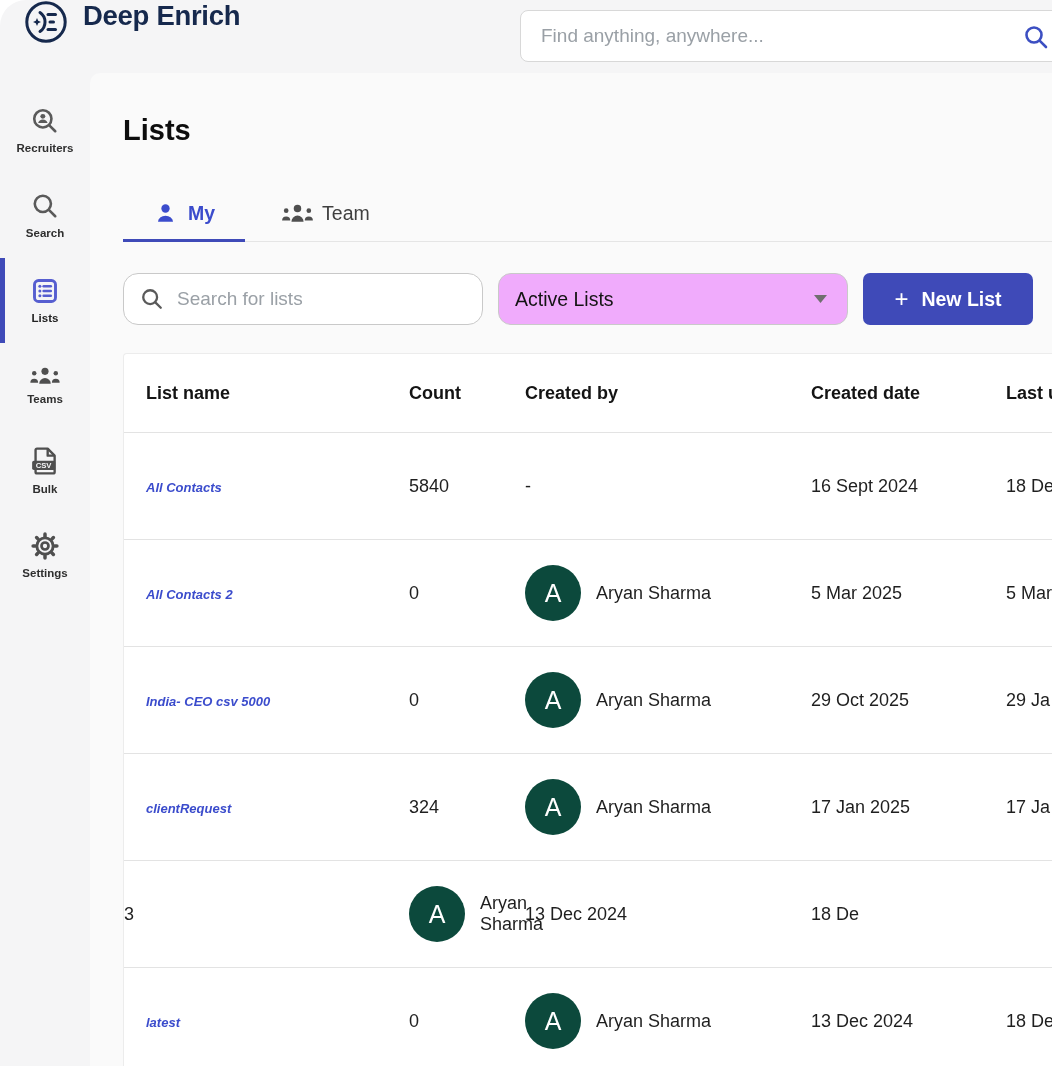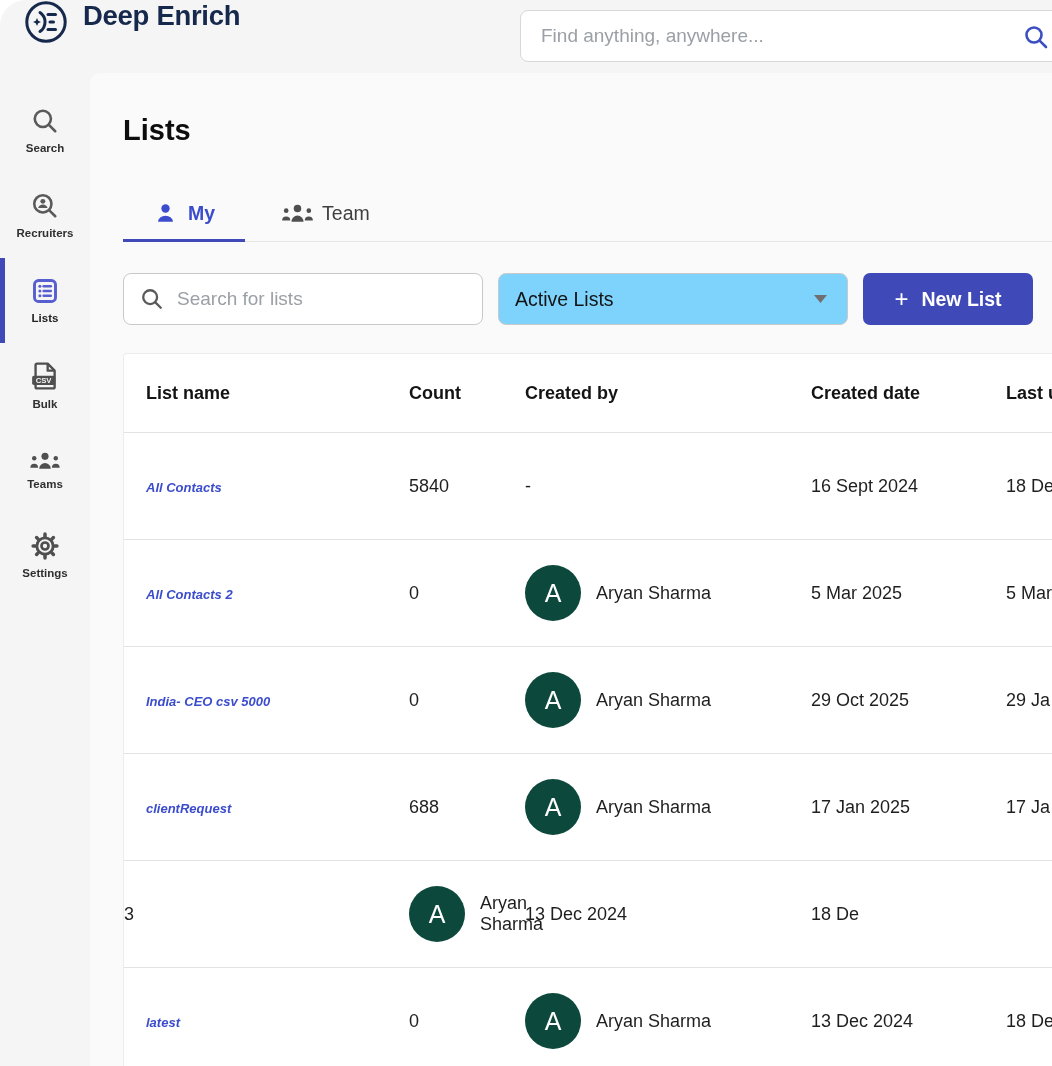--- a/index.html
+++ b/index.html
@@ -37,26 +37,26 @@
   .tabs { display:flex; margin-top:44px; border-bottom:1px solid #e5e5e5; }
   .tab { position:relative; display:flex; align-items:center; gap:10px;
     padding:10px 30px 15px; font-size:19.5px; color:#3f3f3f; cursor:pointer; }
   .tab.active { color:#3b4ccc; font-weight:600;text-align:right; }
   .tab.active::after { content:''; position:absolute; left:0; right:0; bottom:-1px;
     height:3px; background:#3f4ab8; }
   .tab.team { padding:10px 24px 15px; gap:8px; margin-left:12px; }
 
   .controls { display:flex; margin-top:31px; gap:15px; align-items:center; }
   .search-lists { width:360px; height:52px; background:#fff; border:1px solid #c9c9c9;
-    border-radius:8px; display:flex; align-items:center; padding:0 16px; gap:13px; }
+    border-radius:15px; display:flex; align-items:center; padding:0 16px; gap:13px; }
   .search-lists input { flex:1; border:none; outline:none; background:transparent;
     font-size:19px; color:#333; font-family:inherit; min-width:0; }
   .search-lists input::placeholder { color:#9aa0a6; }
-  .filter { width:350px; height:52px; background:#7dd3fc; border:1px solid #c9c9c9;
-    border-radius:8px; display:flex; align-items:center; justify-content:space-between;
+  .filter { width:350px; height:52px; background:#f0abfc; border:1px solid #c9c9c9;
+    border-radius:13px; display:flex; align-items:center; justify-content:space-between;
     padding:0 20px 0 16px; font-size:19.5px; color:#141414; cursor:pointer; }
   .new-list { width:170px; height:52px; background:#3f4ab8; border:none; border-radius:7px;
     color:#fff; display:flex; align-items:center; justify-content:center; gap:13px;
     font-size:19.5px; font-weight:700; cursor:pointer; font-family:inherit; }
   .new-list .plus { font-size:24px; font-weight:400; line-height:1; }
 
   
   .table { margin-top:28px; width:1140px; background:#fff;
     border:1px solid #ececec; border-bottom:none; border-radius:4px 4px 0 0; }
   .tr { display:grid; grid-template-columns:285px 116px 286px 195px 258px; align-items:center; }
@@ -97,79 +97,79 @@
         </svg>
       </span>
     </div>
   </div>
 
   <div class="sidebar">
 
     <div class="side-item">
       <span>
         <svg width="28" height="28" viewBox="0 0 26 26">
-          <circle cx="11" cy="11" r="7.5" fill="none" stroke="#5a5a5a" stroke-width="2.4"></circle>
-          <line x1="16.6" y1="16.6" x2="22.5" y2="22.5" stroke="#5a5a5a" stroke-width="2.4" stroke-linecap="round"></line>
-        </svg>
-      </span>
-      <span class="lbl">Search</span>
-    </div>
-
-    <div class="side-item">
-      <span>
-        <svg width="28" height="28" viewBox="0 0 26 26">
           <circle cx="11" cy="11" r="8" fill="none" stroke="#5a5a5a" stroke-width="2.4"></circle>
           <circle cx="11" cy="8.7" r="2.3" fill="#5a5a5a"></circle>
           <path d="M6.6 14.8 a4.6 4.6 0 0 1 8.8 0 z" fill="#5a5a5a"></path>
           <line x1="17" y1="17" x2="22.5" y2="22.5" stroke="#5a5a5a" stroke-width="2.4" stroke-linecap="round"></line>
         </svg>
       </span>
       <span class="lbl">Recruiters</span>
+    </div>
+
+    <div class="side-item">
+      <span>
+        <svg width="28" height="28" viewBox="0 0 26 26">
+          <circle cx="11" cy="11" r="7.5" fill="none" stroke="#5a5a5a" stroke-width="2.4"></circle>
+          <line x1="16.6" y1="16.6" x2="22.5" y2="22.5" stroke="#5a5a5a" stroke-width="2.4" stroke-linecap="round"></line>
+        </svg>
+      </span>
+      <span class="lbl">Search</span>
     </div>
 
     <div class="side-item active">
       <span class="active-bar"></span>
       <span>
         <svg width="28" height="28" viewBox="0 0 24 24">
           <rect x="3" y="3" width="18" height="18" rx="3.5" fill="none" stroke="#565ed0" stroke-width="2.5"></rect>
           <circle cx="7.6" cy="8" r="1.3" fill="#565ed0"></circle>
           <circle cx="7.6" cy="12" r="1.3" fill="#565ed0"></circle>
           <circle cx="7.6" cy="16" r="1.3" fill="#565ed0"></circle>
           <line x1="10.8" y1="8" x2="17" y2="8" stroke="#565ed0" stroke-width="2.1" stroke-linecap="round"></line>
           <line x1="10.8" y1="12" x2="17" y2="12" stroke="#565ed0" stroke-width="2.1" stroke-linecap="round"></line>
           <line x1="10.8" y1="16" x2="17" y2="16" stroke="#565ed0" stroke-width="2.1" stroke-linecap="round"></line>
         </svg>
       </span>
       <span class="lbl">Lists</span>
     </div>
 
     <div class="side-item">
       <span>
-        <svg width="30" height="30" viewBox="0 0 28 28">
-          <path d="M6.5 2.5 H16.5 L23 9 V24.2 a1.3 1.3 0 0 1 -1.3 1.3 H6.5 a1.3 1.3 0 0 1 -1.3 -1.3 V3.8 a1.3 1.3 0 0 1 1.3 -1.3 z" fill="none" stroke="#4f4f4f" stroke-width="2.2" stroke-linejoin="round"></path>
-          <path d="M16.5 2.5 V9 H23" fill="none" stroke="#4f4f4f" stroke-width="2.2" stroke-linejoin="round"></path>
-          <rect x="2" y="13.8" width="21.5" height="8.6" rx="1.6" fill="#4f4f4f"></rect>
-          <text x="12.7" y="20.6" text-anchor="middle" font-size="7.2" font-weight="bold" font-family="Liberation Sans, DejaVu Sans, sans-serif" fill="#f5f5f6">CSV</text>
-        </svg>
-      </span>
-      <span class="lbl">Bulk</span>
-    </div>
-
-    <div class="side-item">
-      <span>
         <svg width="32" height="20" viewBox="0 0 28 18">
           <circle cx="14" cy="4.8" r="3.2" fill="#4f4f4f"></circle>
           <path d="M8.8 16 a5.2 5.2 0 0 1 10.4 0 z" fill="#4f4f4f"></path>
           <circle cx="4.3" cy="6.6" r="2" fill="#4f4f4f"></circle>
           <path d="M0.8 15 a3.5 3.5 0 0 1 7 0 z" fill="#4f4f4f"></path>
           <circle cx="23.7" cy="6.6" r="2" fill="#4f4f4f"></circle>
           <path d="M20.2 15 a3.5 3.5 0 0 1 7 0 z" fill="#4f4f4f"></path>
         </svg>
       </span>
       <span class="lbl">Teams</span>
+    </div>
+
+    <div class="side-item">
+      <span>
+        <svg width="30" height="30" viewBox="0 0 28 28">
+          <path d="M6.5 2.5 H16.5 L23 9 V24.2 a1.3 1.3 0 0 1 -1.3 1.3 H6.5 a1.3 1.3 0 0 1 -1.3 -1.3 V3.8 a1.3 1.3 0 0 1 1.3 -1.3 z" fill="none" stroke="#4f4f4f" stroke-width="2.2" stroke-linejoin="round"></path>
+          <path d="M16.5 2.5 V9 H23" fill="none" stroke="#4f4f4f" stroke-width="2.2" stroke-linejoin="round"></path>
+          <rect x="2" y="13.8" width="21.5" height="8.6" rx="1.6" fill="#4f4f4f"></rect>
+          <text x="12.7" y="20.6" text-anchor="middle" font-size="7.2" font-weight="bold" font-family="Liberation Sans, DejaVu Sans, sans-serif" fill="#f5f5f6">CSV</text>
+        </svg>
+      </span>
+      <span class="lbl">Bulk</span>
     </div>
 
     <div class="side-item">
       <span>
         <svg width="28" height="28" viewBox="0 0 24 24">
           <g stroke="#4f4f4f" stroke-width="3" stroke-linecap="round">
             <line x1="20.3" y1="12" x2="22.2" y2="12"></line>
             <line x1="1.8" y1="12" x2="3.7" y2="12"></line>
             <line x1="12" y1="20.3" x2="12" y2="22.2"></line>
             <line x1="12" y1="1.8" x2="12" y2="3.7"></line>
@@ -277,21 +277,21 @@
         <div class="cell-creator">
           <span class="avatar">A</span>
           <span>Aryan Sharma</span>
         </div>
         <div>29 Oct 2025</div>
         <div>29 Ja</div>
       </div>
 
       <div class="tr row">
         <div class="c-first cell-name"><a>clientRequest</a></div>
-        <div>688</div>
+        <div>324</div>
         <div class="cell-creator">
           <span class="avatar">A</span>
           <span>Aryan Sharma</span>
         </div>
         <div>17 Jan 2025</div>
         <div>17 Ja</div>
       </div>
 
       <div class="tr row">
         <div>3</div>

